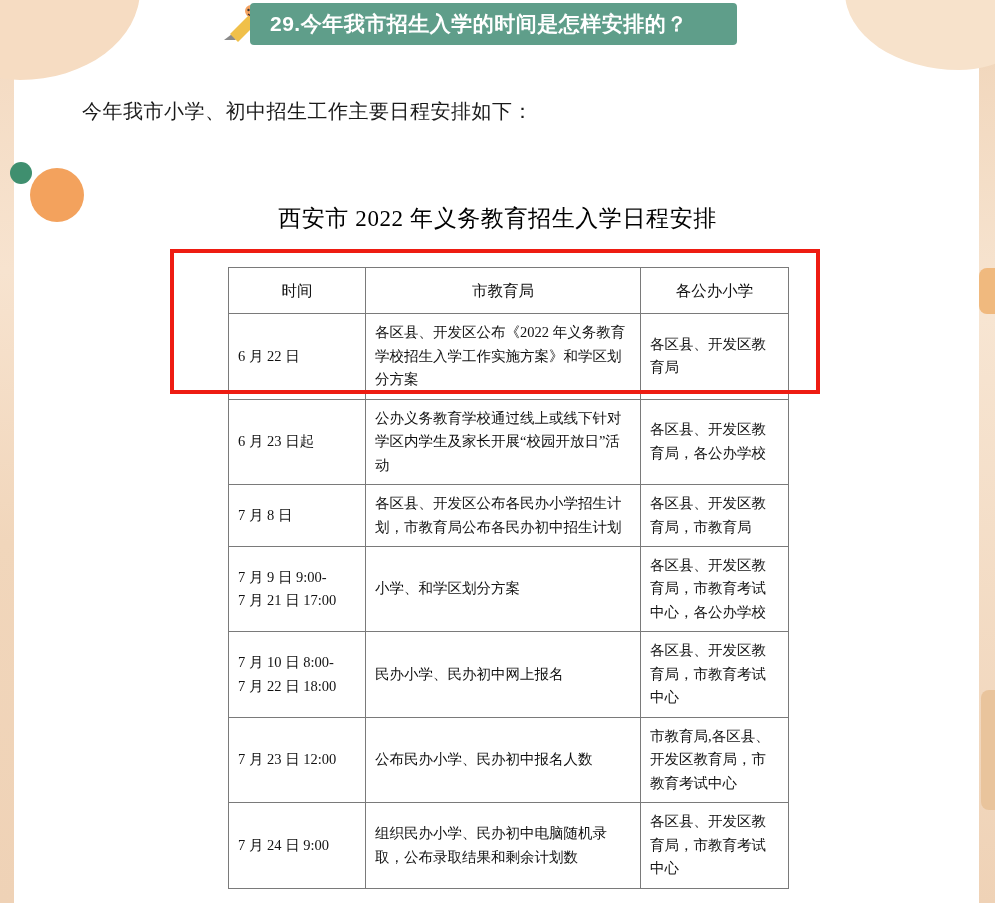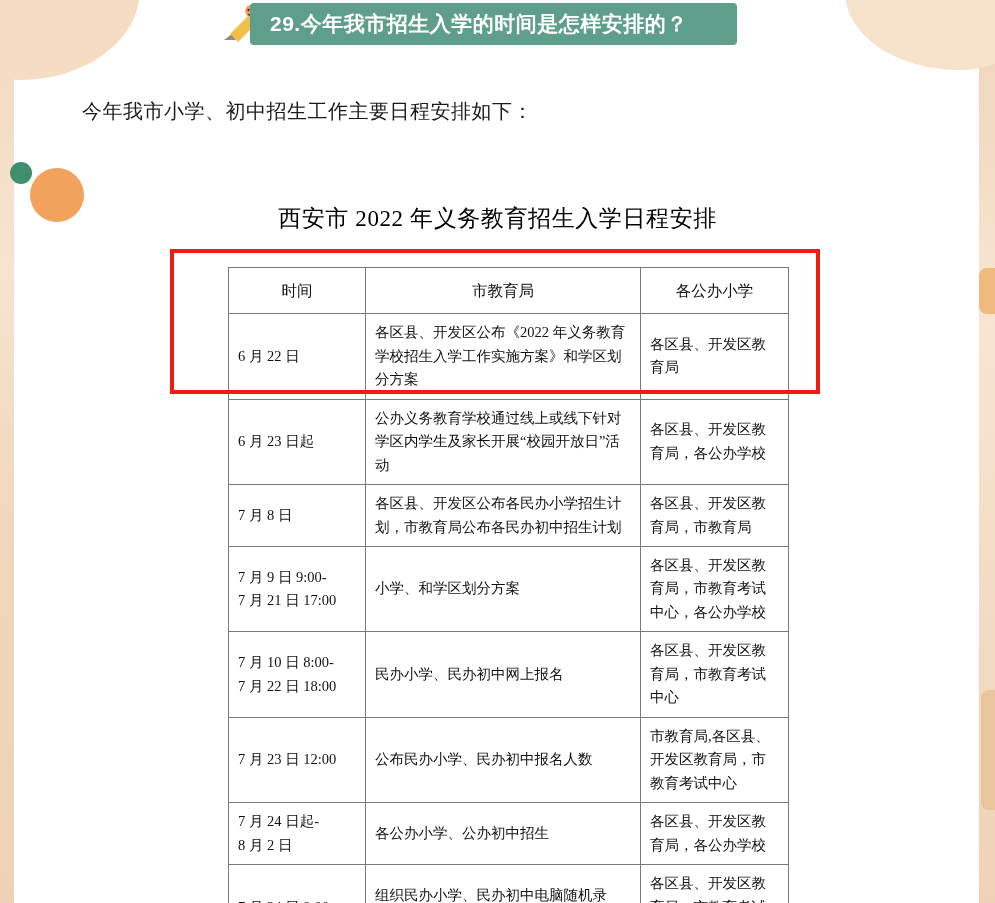--- a/index.html
+++ b/index.html
@@ -243,25 +243,20 @@
           <td class="cell-time">7 月 10 日 8:00-<br>7 月 22 日 18:00</td>
           <td class="cell-content">民办小学、民办初中网上报名</td>
           <td class="cell-owner">各区县、开发区教育局，市教育考试中心</td>
         </tr>
         <tr>
           <td class="cell-time">7 月 23 日 12:00</td>
           <td class="cell-content">公布民办小学、民办初中报名人数</td>
           <td class="cell-owner">市教育局,各区县、开发区教育局，市教育考试中心</td>
         </tr>
         <tr>
-          <td class="cell-time">7 月 24 日起-<br>8 月 2 日</td>
-          <td class="cell-content">各公办小学、公办初中招生</td>
-          <td class="cell-owner">各区县、开发区教育局，各公办学校</td>
-        </tr>
-        <tr>
           <td class="cell-time">7 月 24 日 9:00</td>
           <td class="cell-content">组织民办小学、民办初中电脑随机录取，公布录取结果和剩余计划数</td>
           <td class="cell-owner">各区县、开发区教育局，市教育考试中心</td>
         </tr>
       </tbody>
   </table>
 </div>
 
 <div class="red-box"></div>
 

